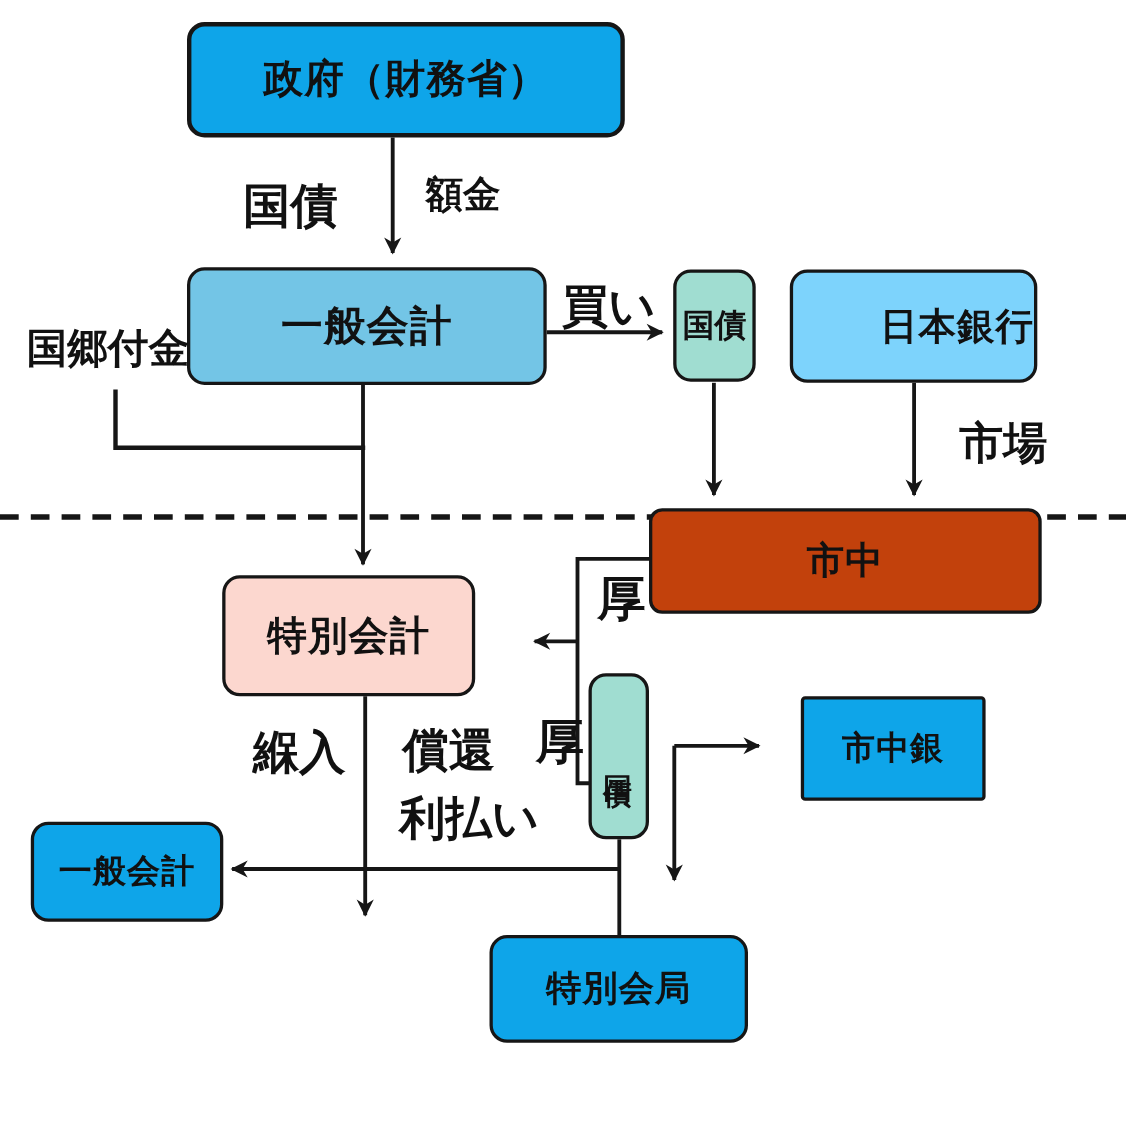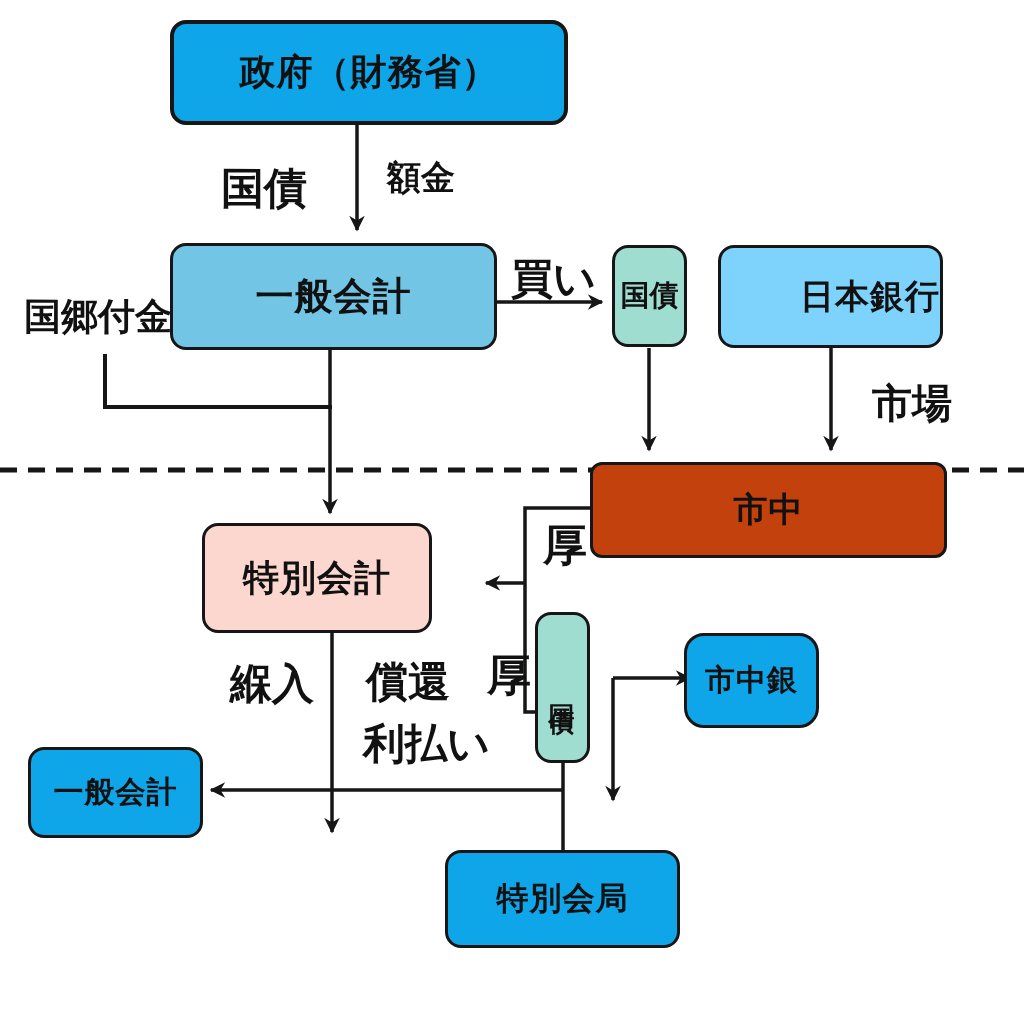--- a/index.html
+++ b/index.html
@@ -83,21 +83,21 @@
   </div>
 
   <div class="node" style="left:202px;top:523px;width:230px;height:110px;font-size:36px;background:#fcd7cf;">
     <span>特別会計</span>
   </div>
 
   <div class="node" style="left:535px;top:612px;width:55px;height:151px;font-size:26px;background:#a0ddd1;letter-spacing:0;">
     <span class="vert">国債</span>
   </div>
 
-  <div class="node" style="left:684px;top:633px;width:135px;height:95px;font-size:30px;border-radius:20px;">
+  <div class="node" style="left:728px;top:633px;width:168px;height:95px;font-size:30px;border-radius:4px;">
     <span>市中銀</span>
   </div>
 
   <div class="node" style="left:28px;top:747px;width:175px;height:91px;font-size:30px;">
     <span>一般会計</span>
   </div>
 
   <div class="node" style="left:445px;top:850px;width:235px;height:98px;font-size:32px;">
     <span>特別会局</span>
   </div>

